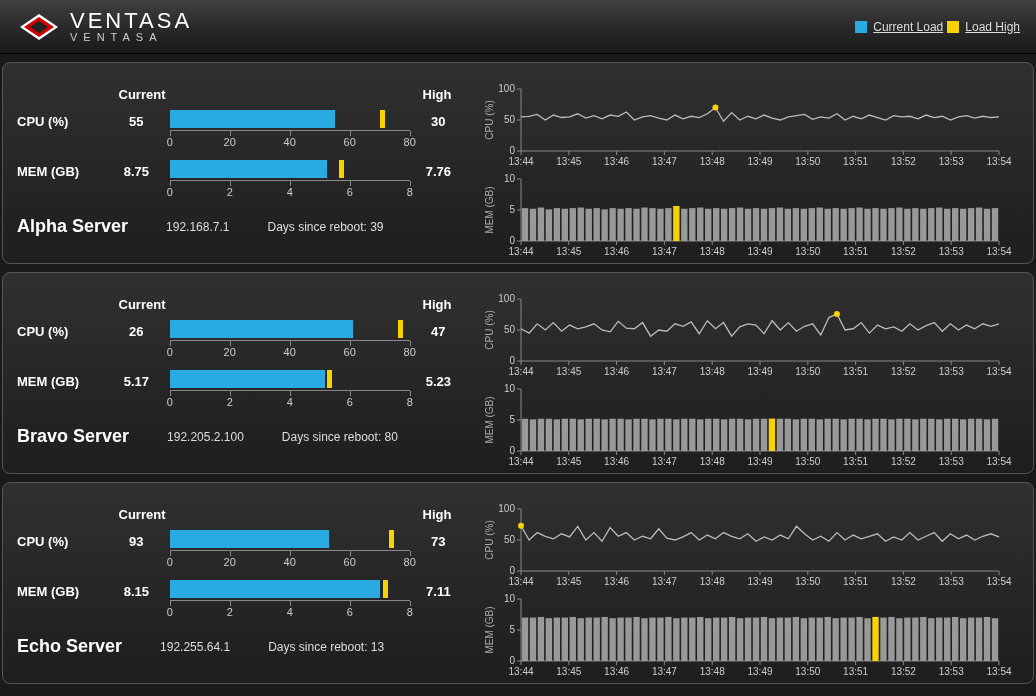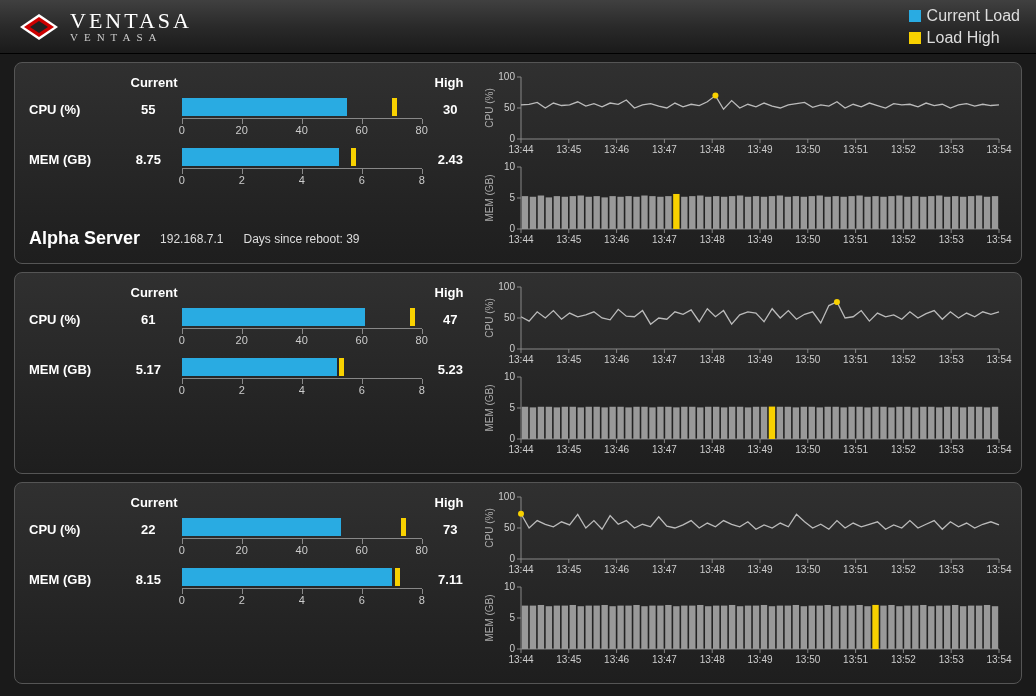--- a/index.html
+++ b/index.html
@@ -14,42 +14,42 @@
   }
   .header {
     height: 54px;
     background: linear-gradient(#404040, #2a2a2a 50%, #1a1a1a);
     display: flex;
     align-items: center;
     padding: 0 16px;
     border-bottom: 1px solid #000;
   }
   .logo-wrap { display: flex; align-items: center; gap: 8px; }
-  .logo-text { letter-spacing: 3px; color:#fff; line-height: 1; font-family: Liberation Serif, serif; }
+  .logo-text { letter-spacing: 3px; color:#fff; line-height: 1; }
   .logo-text .brand { font-size: 22px; font-weight: 400; }
   .logo-text .sub { font-size: 11px; letter-spacing: 6px; color:#ccc; }
-  .legend { margin-left: auto; display:flex; flex-direction:column; gap:4px; font-size:16px; color:#ddd; }
+  .legend { margin-left: auto; display:flex; flex-direction:row; gap:4px; font-size:12px; color:#ddd;text-decoration:underline; }
   .legend-row { display:flex; align-items:center; gap:6px; }
   .swatch { width:12px; height:12px; display:inline-block; }
   .swatch.blue { background:#29abe2; }
   .swatch.yellow { background:#f8d100; }
   .header-right { margin-left: 40px; display:flex; flex-direction:column; gap:4px; font-size:12px; color:#ddd; }
   .header-right .row { display:flex; align-items:center; gap:8px; }
   .header-right .row .lbl { width:140px; text-align:right; }
   .refresh-input {
     width:110px; height:18px; background:#fff; color:#888; border:1px solid #555; padding:0 4px; font-size:12px;
   }
   .panel {
-    margin: 8px 14px;
+    margin: 8px 2px;
     border: 1px solid #555;
     border-radius: 8px;
     background: linear-gradient(#303030,#1e1e1e);
     height: 202px;
     display:flex;
-    padding: 8px 14px;
+    padding: 20px 14px;
   }
   .panel-left { width: 450px; position:relative; }
   .panel-right { flex:1; display:flex; flex-direction:column; gap:4px; }
   .col-head { display:flex; font-weight:bold; color:#fff; padding:4px 0 6px 0;}
   .col-head .c1{ width:90px; text-align:center;}
   .col-head .c2{ width:70px; text-align:center;}
   .col-head .c3{ flex:1;}
   .col-head .c4{ width:60px; text-align:center;}
   .metric-row { display:flex; align-items:flex-start; height:50px;}
   .metric-label { width:90px; font-weight:bold; color:#fff; padding-top:6px;}
@@ -57,21 +57,21 @@
   .metric-high { width:60px; text-align:center; font-weight:bold; color:#fff; padding-top:6px;}
   .bar-wrap { flex:1; position:relative; padding-top:2px;}
   .bar-track {
     height:18px; width:240px; position:relative; background:transparent;
   }
   .bar-fill { height:18px; background:#29abe2; position:absolute; left:0; top:0; }
   .bar-high { height:18px; width:5px; background:#f8d100; position:absolute; top:0; }
   .bar-axis { position:relative; width:240px; height:20px; margin-top:2px; border-top:1px solid #888;}
   .bar-axis .tick { position:absolute; top:0; width:1px; height:5px; background:#888;}
   .bar-axis .tick-label { position:absolute; top:5px; font-size:11px; color:#ccc; transform:translateX(-50%);}
-  .server-footer { position:absolute; bottom:6px; left:0; display:flex; align-items:center; gap:20px;}
+  .server-footer { position:absolute; bottom:6px; left:0; display:flex; align-items:center; gap:38px;}
   .server-name { font-size:18px; font-weight:bold; color:#fff;}
   .server-ip { font-size:12px; color:#ddd;}
   .server-reboot { font-size:12px; color:#ddd;}
   .chart { position:relative; height:86px; }
   .chart svg { width:100%; height:100%; overflow:visible;}
   .axis-text { fill:#ccc; font-size:10px; }
   .chart-label-v { fill:#aaa; font-size:10px; }
 </style>
 </head>
 <body>
@@ -146,21 +146,21 @@
               <span class="tick" style="left:60px"></span>
               <span class="tick-label" style="left:60px">2</span>
               <span class="tick" style="left:120px"></span>
               <span class="tick-label" style="left:120px">4</span>
               <span class="tick" style="left:180px"></span>
               <span class="tick-label" style="left:180px">6</span>
               <span class="tick" style="left:240px"></span>
               <span class="tick-label" style="left:240px">8</span>
             </div>
         </div>
-        <div class="metric-high">2.43</div>
+        <div class="metric-high">7.76</div>
       </div>
       <div class="server-footer">
         <span class="server-name">Alpha Server</span>
         <span class="server-ip">192.168.7.1</span>
         <span class="server-reboot">Days since reboot: 39</span>
       </div>
     </div>
     <div class="panel-right">
       <div class="chart"><svg viewBox="0 0 520 86">
             <line x1="38" x2="34" y1="68" y2="68" stroke="#888"></line>
@@ -295,21 +295,21 @@
     <div class="panel">
     <div class="panel-left">
       <div class="col-head">
         <div class="c1"></div>
         <div class="c2">Current</div>
         <div class="c3"></div>
         <div class="c4">High</div>
       </div>
       <div class="metric-row">
         <div class="metric-label">CPU (%)</div>
-        <div class="metric-current">61</div>
+        <div class="metric-current">26</div>
         <div class="bar-wrap">
           <div class="bar-track">
             <div class="bar-fill" style="width:183px"></div>
             <div class="bar-high" style="left:228px"></div>
           </div>
           <div class="bar-axis">
               <span class="tick" style="left:0px"></span>
               <span class="tick-label" style="left:0px">0</span>
               <span class="tick" style="left:60px"></span>
               <span class="tick-label" style="left:60px">20</span>
@@ -338,20 +338,25 @@
               <span class="tick-label" style="left:60px">2</span>
               <span class="tick" style="left:120px"></span>
               <span class="tick-label" style="left:120px">4</span>
               <span class="tick" style="left:180px"></span>
               <span class="tick-label" style="left:180px">6</span>
               <span class="tick" style="left:240px"></span>
               <span class="tick-label" style="left:240px">8</span>
             </div>
         </div>
         <div class="metric-high">5.23</div>
+      </div>
+      <div class="server-footer">
+        <span class="server-name">Bravo Server</span>
+        <span class="server-ip">192.205.2.100</span>
+        <span class="server-reboot">Days since reboot: 80</span>
       </div>
     </div>
     <div class="panel-right">
       <div class="chart"><svg viewBox="0 0 520 86">
             <line x1="38" x2="34" y1="68" y2="68" stroke="#888"></line>
             <text x="32" y="71" text-anchor="end" class="axis-text">0</text>
             <line x1="38" x2="34" y1="37" y2="37" stroke="#888"></line>
             <text x="32" y="40" text-anchor="end" class="axis-text">50</text>
             <line x1="38" x2="34" y1="6" y2="6" stroke="#888"></line>
             <text x="32" y="9" text-anchor="end" class="axis-text">100</text>
@@ -481,21 +486,21 @@
     <div class="panel">
     <div class="panel-left">
       <div class="col-head">
         <div class="c1"></div>
         <div class="c2">Current</div>
         <div class="c3"></div>
         <div class="c4">High</div>
       </div>
       <div class="metric-row">
         <div class="metric-label">CPU (%)</div>
-        <div class="metric-current">22</div>
+        <div class="metric-current">93</div>
         <div class="bar-wrap">
           <div class="bar-track">
             <div class="bar-fill" style="width:159px"></div>
             <div class="bar-high" style="left:219px"></div>
           </div>
           <div class="bar-axis">
               <span class="tick" style="left:0px"></span>
               <span class="tick-label" style="left:0px">0</span>
               <span class="tick" style="left:60px"></span>
               <span class="tick-label" style="left:60px">20</span>
@@ -524,20 +529,25 @@
               <span class="tick-label" style="left:60px">2</span>
               <span class="tick" style="left:120px"></span>
               <span class="tick-label" style="left:120px">4</span>
               <span class="tick" style="left:180px"></span>
               <span class="tick-label" style="left:180px">6</span>
               <span class="tick" style="left:240px"></span>
               <span class="tick-label" style="left:240px">8</span>
             </div>
         </div>
         <div class="metric-high">7.11</div>
+      </div>
+      <div class="server-footer">
+        <span class="server-name">Echo Server</span>
+        <span class="server-ip">192.255.64.1</span>
+        <span class="server-reboot">Days since reboot: 13</span>
       </div>
     </div>
     <div class="panel-right">
       <div class="chart"><svg viewBox="0 0 520 86">
             <line x1="38" x2="34" y1="68" y2="68" stroke="#888"></line>
             <text x="32" y="71" text-anchor="end" class="axis-text">0</text>
             <line x1="38" x2="34" y1="37" y2="37" stroke="#888"></line>
             <text x="32" y="40" text-anchor="end" class="axis-text">50</text>
             <line x1="38" x2="34" y1="6" y2="6" stroke="#888"></line>
             <text x="32" y="9" text-anchor="end" class="axis-text">100</text>

